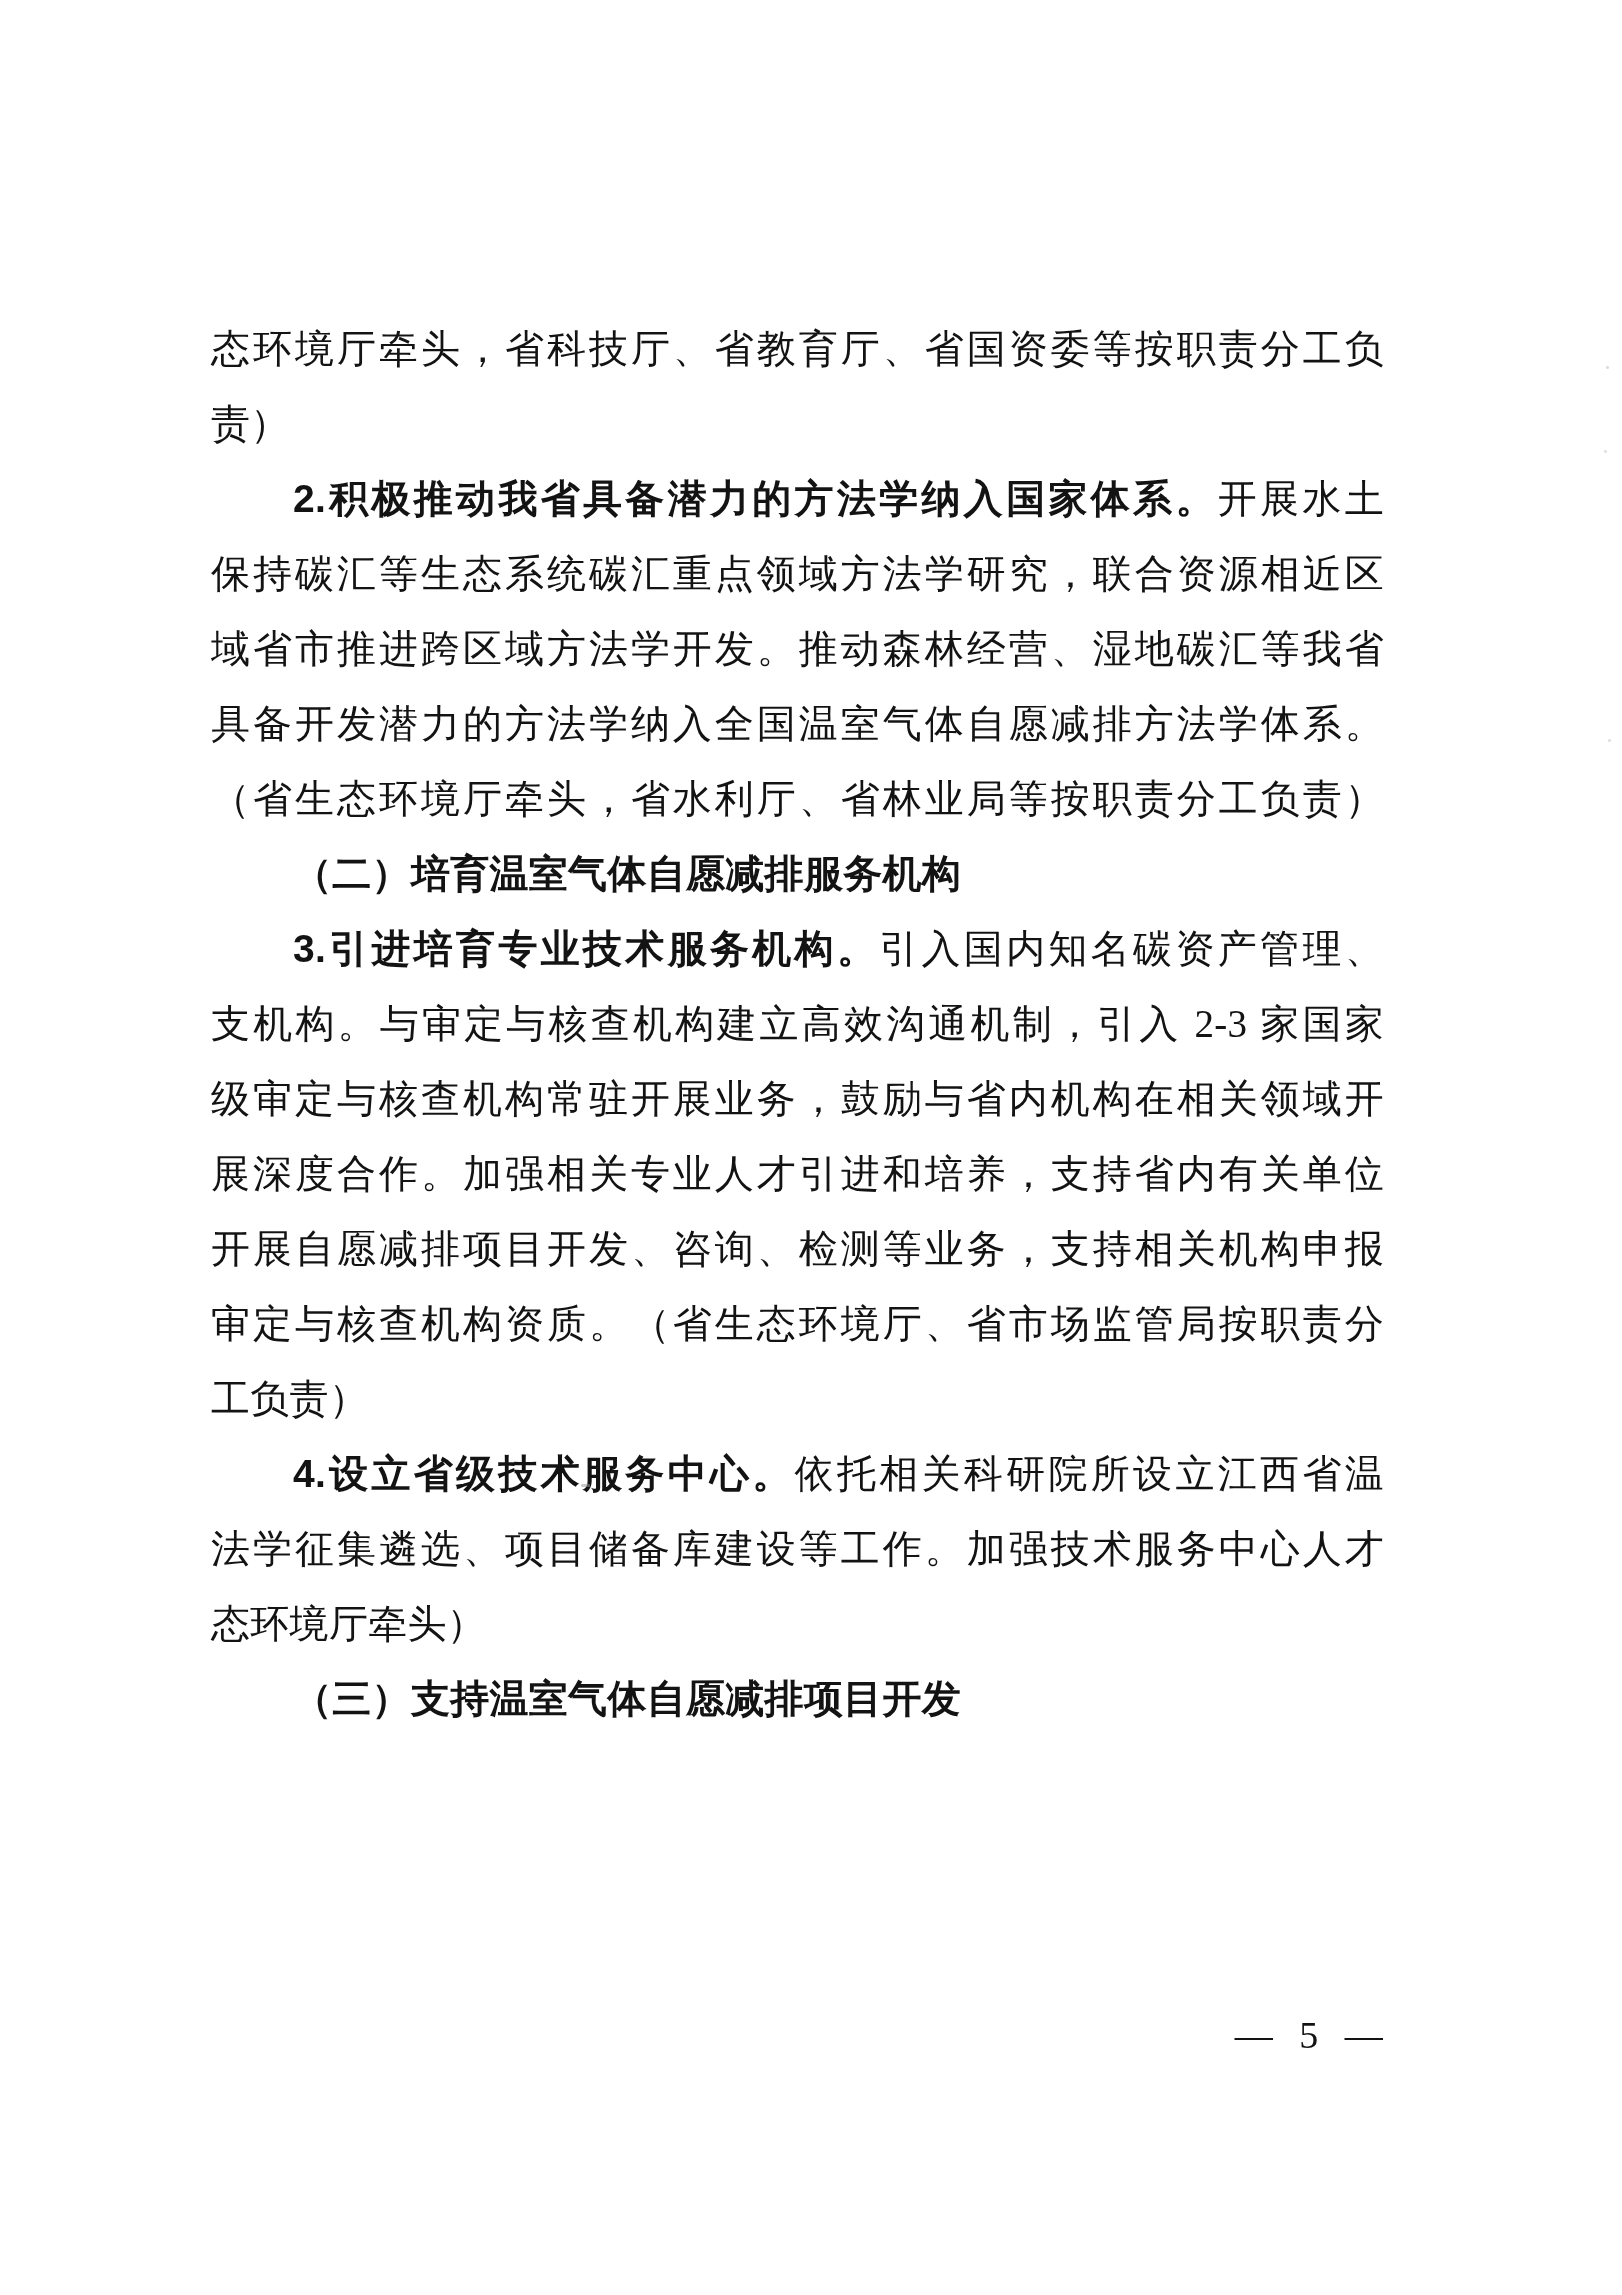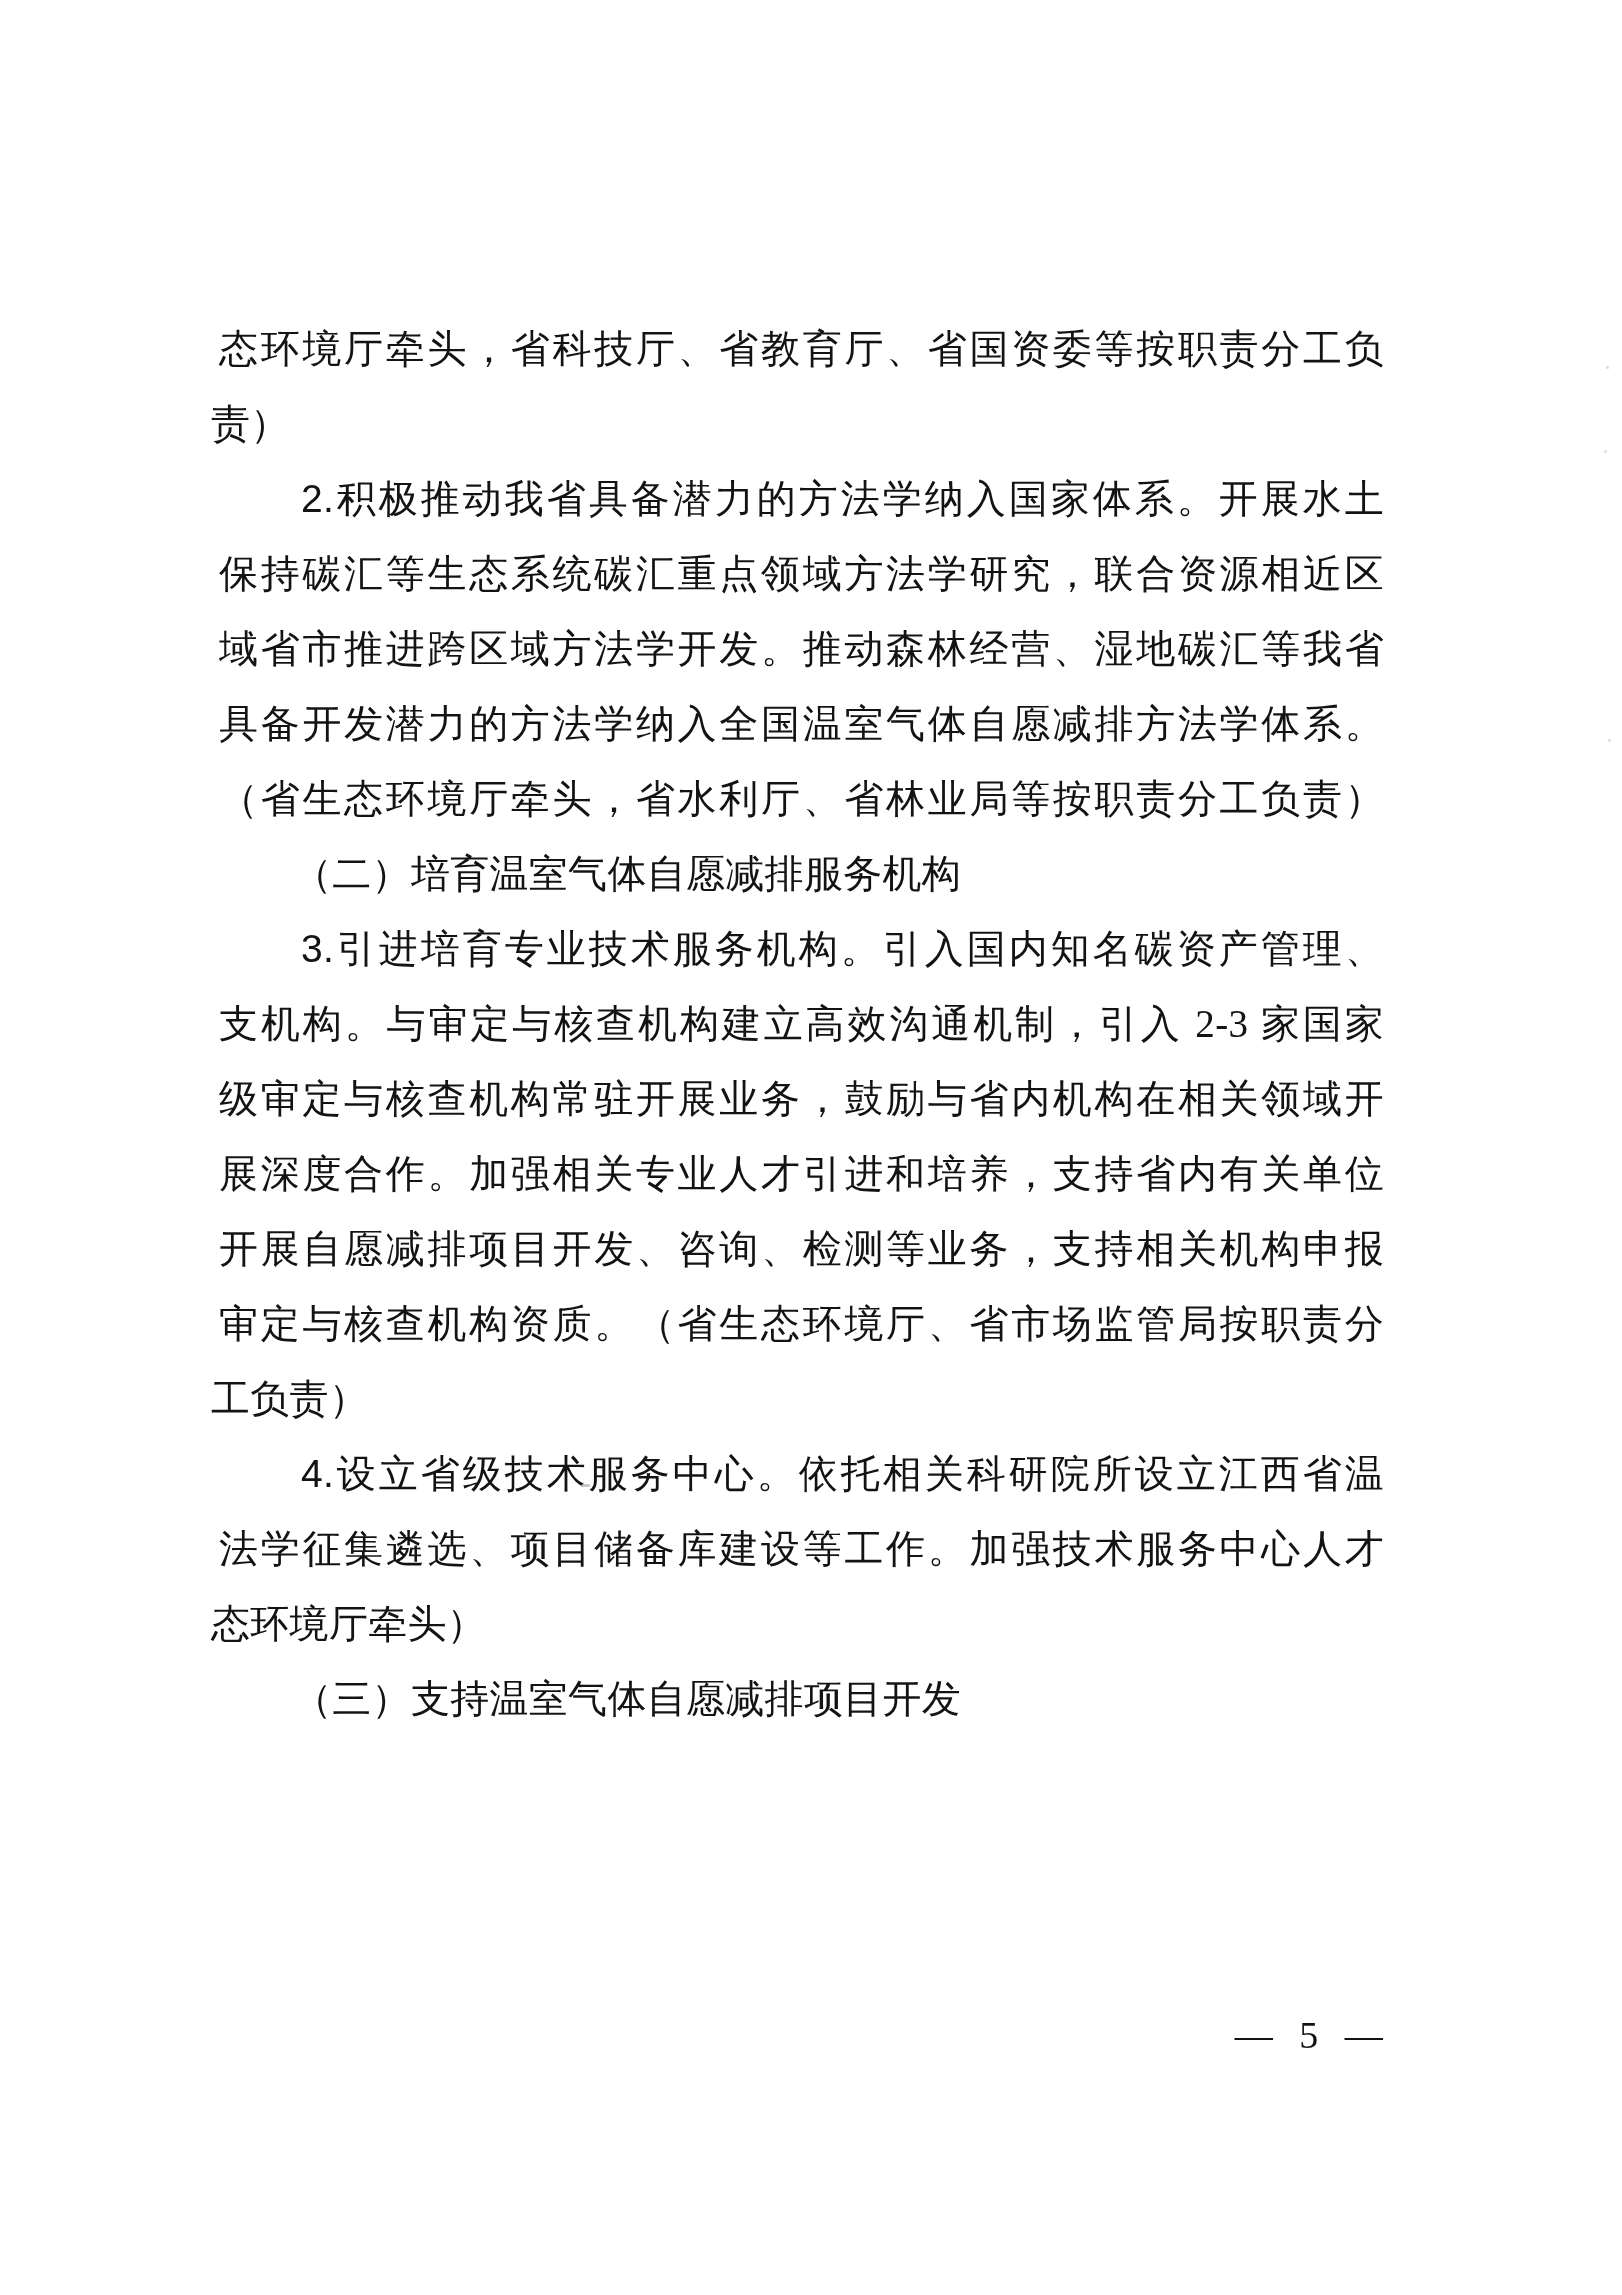--- a/index.html
+++ b/index.html
@@ -27,30 +27,29 @@
     line-height: 75px;
     height: 75px;
     text-align: left;
     letter-spacing: 0.3px;
   }
   .line.justify {
     text-align: justify;
     text-align-last: justify;
     -moz-text-align-last: justify;
     text-justify: inter-character;
-    margin-left: 8px;
   }
   .line.indent-2 {
     text-indent: 82px;
   }
   .seg {
     font-weight: 400;
   }
   .seg.bold {
-    font-weight: 400;
+    font-weight: 700;
     font-family: "Liberation Sans", "DejaVu Sans", sans-serif;
   }
   .page-number {
     position: absolute;
     top: 2014px;
     right: 239px;
     font-size: 38px;
     line-height: 42px;
     word-spacing: 14.4px;
     letter-spacing: 1.3px;

